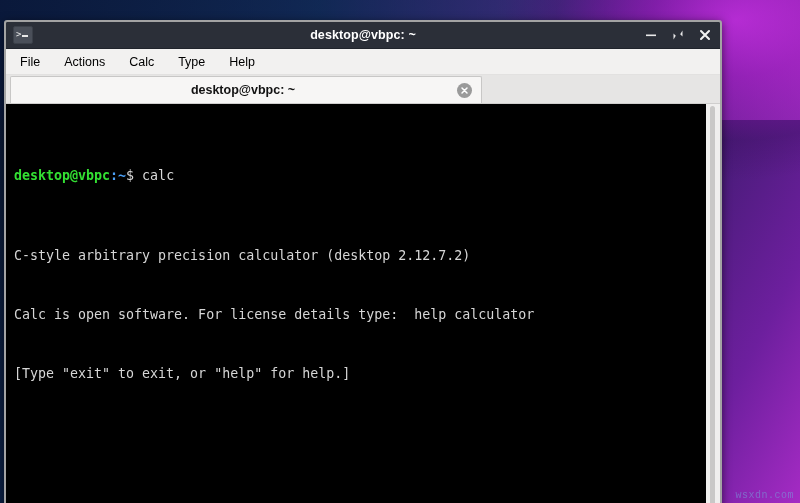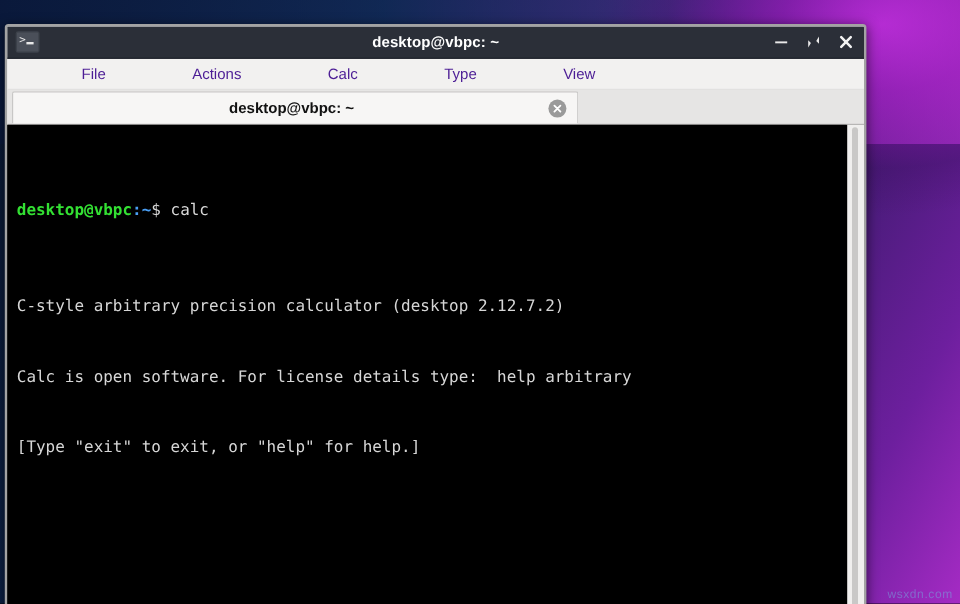--- a/index.html
+++ b/index.html
@@ -112,24 +112,23 @@
     flex: 0 0 25px;
     background: #f2f1f0;
     display: flex;
     align-items: center;
     padding-left: 12px;
     gap: 20px;
     border-bottom: 1px solid #e2e1e0;
   }
   .menu-item {
     font-size: 12.5px;
-    color: #4c1d95;
+    color: #000000;
     cursor: default;
     padding: 1px 2px;
-    margin-left: 48px;
   }
 
   
   #tabbar {
     height: 28px;
     flex: 0 0 28px;
     background: #e6e5e4;
     display: flex;
     align-items: flex-end;
     padding-left: 4px;
@@ -207,21 +206,21 @@
     background: #c9c8c7;
     border-radius: 3px;
   }
 
   
   #watermark {
     position: absolute;
     right: 6px;
     bottom: 2px;
     font-size: 10px;
-    font-family: Liberation Sans, sans-serif;
+    font-family: Liberation Mono, monospace;
     color: rgba(120,160,220,0.55);
     letter-spacing: 0.5px;
     pointer-events: none;
     z-index: 5;
   }
 </style>
 </head>
 <body>
 
 <div id="desktop">
@@ -252,41 +251,41 @@
         </svg>
       </div>
     </div>
   </div>
 
   <div id="menubar">
     <div class="menu-item">File</div>
     <div class="menu-item">Actions</div>
     <div class="menu-item">Calc</div>
     <div class="menu-item">Type</div>
-    <div class="menu-item">View</div>
+    <div class="menu-item">Help</div>
   </div>
 
   <div id="tabbar">
     <div id="tab0">
       <div id="tab-label">desktop@vbpc: ~</div>
       <div id="tab-close">
         <svg width="9" height="9" viewBox="0 0 9 9">
           <path d="M2 2 L7 7 M7 2 L2 7" stroke="#ffffff" stroke-width="1.5" stroke-linecap="round"></path>
         </svg>
       </div>
     </div>
   </div>
 
   <div id="term-wrap">
     <div id="term">
 
       <div class="tline"><span class="c-green">desktop@vbpc</span><span class="c-blue">:~</span><span class="c-white">$ </span><span class="c-white">calc</span></div>
 
       <div class="tline">C-style arbitrary precision calculator (desktop 2.12.7.2)</div>
-      <div class="tline">Calc is open software. For license details type:  help arbitrary</div>
+      <div class="tline">Calc is open software. For license details type:  help calculator</div>
       <div class="tline">[Type "exit" to exit, or "help" for help.]</div>
 
       <div class="tline">&nbsp;</div>
 
       
       
       
       
       
       

